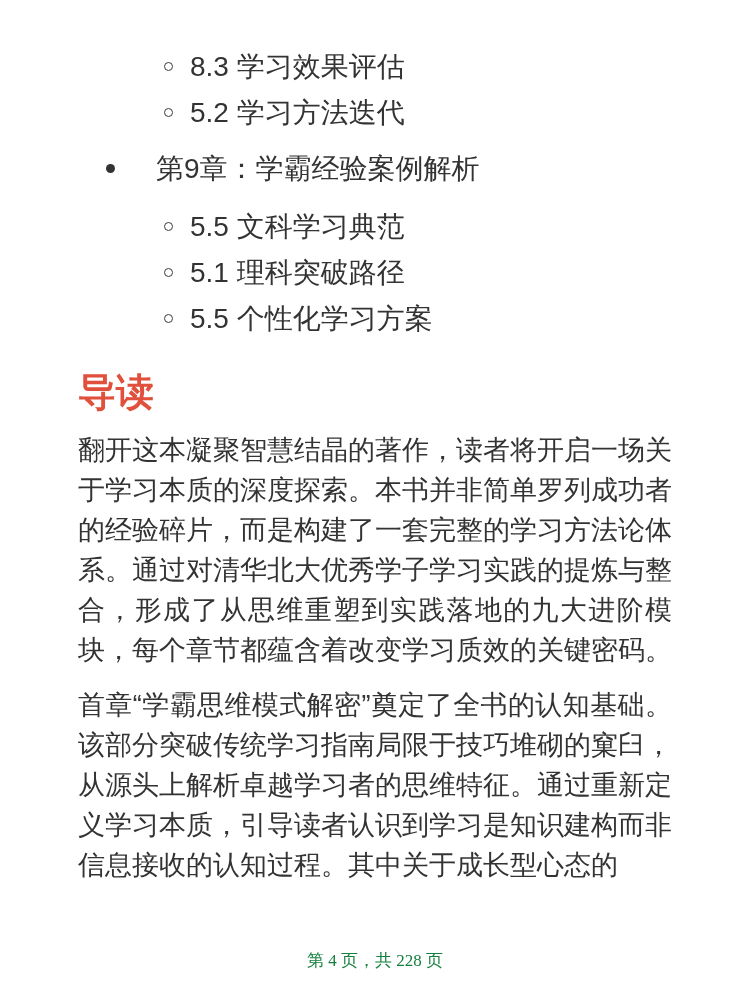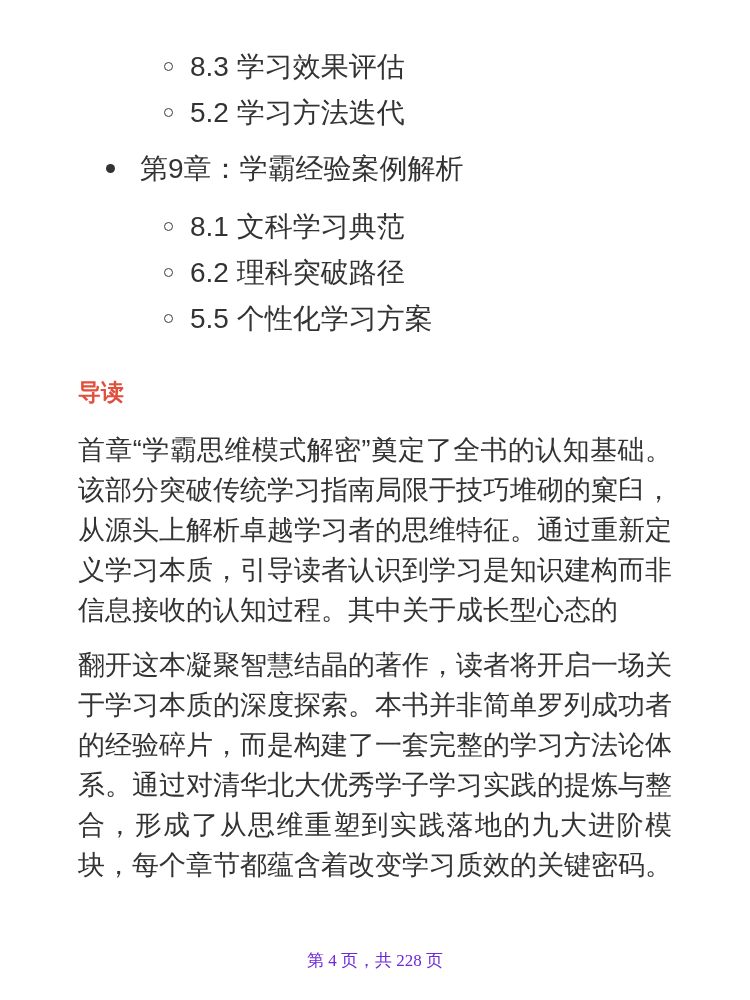--- a/index.html
+++ b/index.html
@@ -35,27 +35,27 @@
   }
   .bullet.hollow {
     border: 1.5px solid #3d3d3d;
     background: transparent;
     margin-right: 17px;
   }
   .bullet.solid {
     background: #333333;
     margin-right: 25px;
   }
-  .toc-top-row { margin-bottom: 12px; }
+  .toc-top-row { margin-bottom: 12px; gap: 16px; }
   .toc-nested { padding-left: 58px; }
 
   
   .section-heading {
     margin: 28px 0 16px 0;
-    font-size: 23px;
+    font-size: 38px;
     line-height: 44px;
     font-weight: bold;
   }
   .para {
     width: 594px;
     font-size: 27px;
     line-height: 40px;
     text-align: justify;
     margin-bottom: 15px;
   }
@@ -88,34 +88,34 @@
 
   <ul class="toc-top-list">
     <li>
       <div class="toc-row toc-top-row">
         <span class="bullet solid"></span>
         <span class="label">第9章：学霸经验案例解析</span>
       </div>
       <ul class="toc-nested">
         <li class="toc-row">
           <span class="bullet hollow"></span>
-          <span class="label">8.1 文科学习典范</span>
+          <span class="label">5.5 文科学习典范</span>
         </li>
         <li class="toc-row">
           <span class="bullet hollow"></span>
-          <span class="label">6.2 理科突破路径</span>
+          <span class="label">5.1 理科突破路径</span>
         </li>
         <li class="toc-row">
           <span class="bullet hollow"></span>
           <span class="label">5.5 个性化学习方案</span>
         </li>
       </ul>
     </li>
   </ul>
 
   <h2 class="section-heading" style="color: rgb(224, 80, 60);">导读</h2>
 
+  <p class="para">翻开这本凝聚智慧结晶的著作，读者将开启一场关于学习本质的深度探索。本书并非简单罗列成功者的经验碎片，而是构建了一套完整的学习方法论体系。通过对清华北大优秀学子学习实践的提炼与整合，形成了从思维重塑到实践落地的九大进阶模块，每个章节都蕴含着改变学习质效的关键密码。</p>
   <p class="para">首章“学霸思维模式解密”奠定了全书的认知基础。该部分突破传统学习指南局限于技巧堆砌的窠臼，从源头上解析卓越学习者的思维特征。通过重新定义学习本质，引导读者认识到学习是知识建构而非信息接收的认知过程。其中关于成长型心态的</p>
-  <p class="para">翻开这本凝聚智慧结晶的著作，读者将开启一场关于学习本质的深度探索。本书并非简单罗列成功者的经验碎片，而是构建了一套完整的学习方法论体系。通过对清华北大优秀学子学习实践的提炼与整合，形成了从思维重塑到实践落地的九大进阶模块，每个章节都蕴含着改变学习质效的关键密码。</p>
 
-  <div class="footer" style="color: #6d28d9;">第 4 页，共 228 页</div>
+  <div class="footer" style="color: #15803d;">第 4 页，共 228 页</div>
 
 </div>
 
 </body></html>

